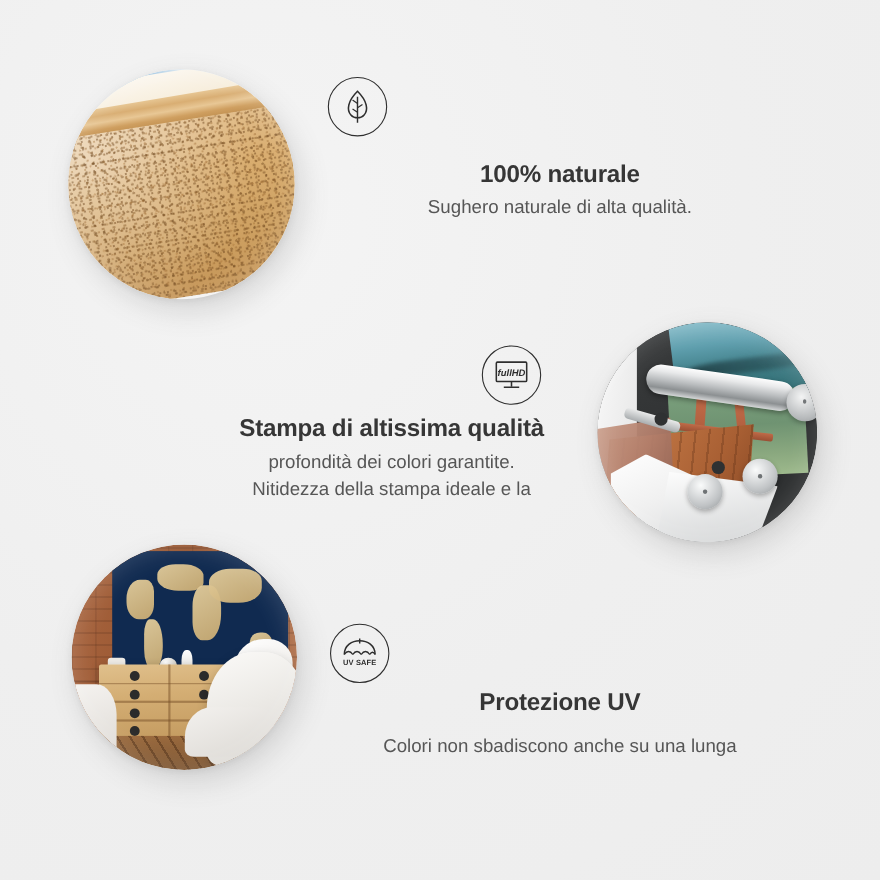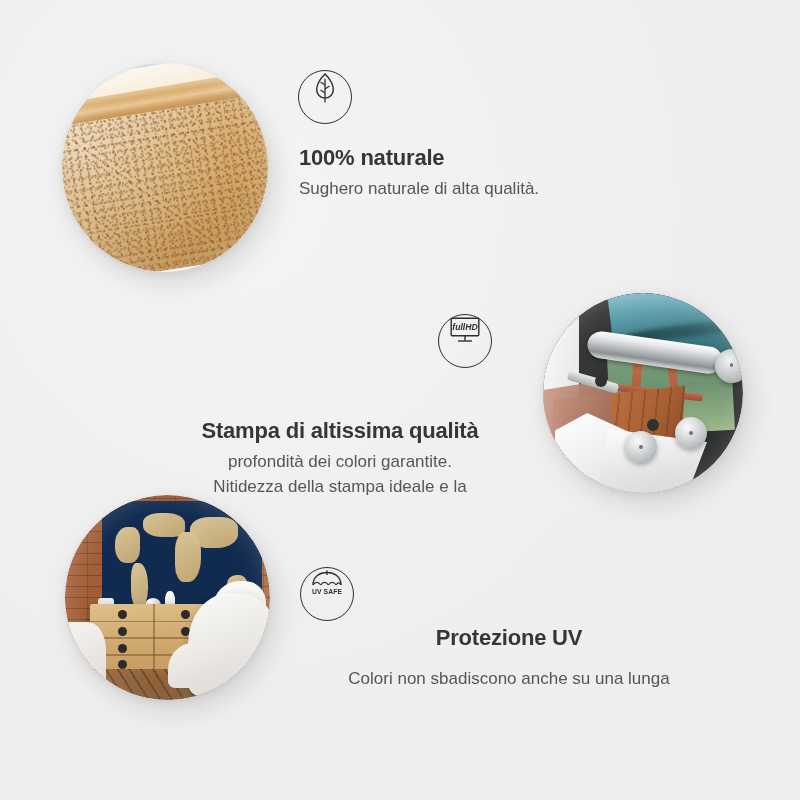--- a/index.html
+++ b/index.html
@@ -47,21 +47,21 @@
 
   
   .icon-badge {
     position: absolute;
     width: 54px;
     height: 54px;
     border-radius: 50%;
     border: 1.6px solid #2e2e2e;
     box-sizing: border-box;
     display: flex;
-    align-items: flex-start;
+    align-items: center;
     justify-content: center;
   }
   .icon-badge svg { display: block; }
 
   
   .photo-circle {
     position: absolute;
     border-radius: 50%;
     overflow: hidden;
     box-shadow: 6px 10px 26px rgba(90, 90, 90, 0.20),
@@ -331,21 +331,21 @@
   <div class="icon-badge" style="left:298px; top:70px;">
     <svg width="30" height="34" viewBox="0 0 30 34" aria-hidden="true">
       <path d="M15 3 C 6 12, 5 20, 9 24.5 C 12 28, 18 28, 21 24.5 C 25 20, 24 12, 15 3 Z" fill="none" stroke="#2e2e2e" stroke-width="1.4"></path>
       <line x1="15" y1="8" x2="15" y2="31.5" stroke="#2e2e2e" stroke-width="1.3"></line>
       <line x1="15" y1="14" x2="10.5" y2="11" stroke="#2e2e2e" stroke-width="1.1"></line>
       <line x1="15" y1="18" x2="19.5" y2="15" stroke="#2e2e2e" stroke-width="1.1"></line>
       <line x1="15" y1="22" x2="10.5" y2="19" stroke="#2e2e2e" stroke-width="1.1"></line>
     </svg>
   </div>
 
-  <div class="feature-text" style="left:299px; top:145px; width:420px; text-align:left;">
+  <div class="feature-text" style="left:299px; top:145px; width:420px; text-align:center;">
     <p class="feat-title">100% naturale</p>
     <p class="feat-desc">Sughero naturale di alta qualità.</p>
   </div>
 
   <div class="photo-circle" style="left:543px; top:293px; width:200px; height:200px;">
     <div class="photo-inner">
       <div class="pr-bg"></div>
       <div class="pr-white-left"></div>
       <div class="pr-dark-panel"></div>
       <div class="pr-print-top"></div>
@@ -370,21 +370,21 @@
 
   <div class="icon-badge" style="left:438px; top:314px;">
     <svg width="34" height="30" viewBox="0 0 34 30" aria-hidden="true">
       <rect x="3.2" y="3.2" width="27.6" height="17.6" rx="1" fill="none" stroke="#2e2e2e" stroke-width="1.4"></rect>
       <line x1="17" y1="21" x2="17" y2="25.5" stroke="#2e2e2e" stroke-width="1.4"></line>
       <line x1="10" y1="26" x2="24" y2="26" stroke="#2e2e2e" stroke-width="1.4"></line>
       <text x="17" y="15.4" text-anchor="middle" font-family="Liberation Sans, sans-serif" font-size="8.6" font-style="italic" font-weight="bold" fill="#2e2e2e">fullHD</text>
     </svg>
   </div>
 
-  <div class="feature-text" style="left:160px; top:376px; width:360px; text-align:center;margin-top:42px;">
+  <div class="feature-text" style="left:176px; top:376px; width:360px; text-align:center;">
     <p class="feat-title">Stampa di altissima qualità</p>
     <p class="feat-desc" style="margin:0;">profondità dei colori garantite.</p>
     <p class="feat-desc" style="margin:0;">Nitidezza della stampa ideale e la</p>
   </div>
 
   <div class="photo-circle" style="left:65px; top:495px; width:205px; height:205px;">
     <div class="photo-inner">
       <div class="rm-wall-brick"></div>
       <div class="rm-map">
         <div class="rm-continent" style="left:8%;  top:22%; width:16%; height:30%; border-radius:48% 30% 38% 44%;"></div>

